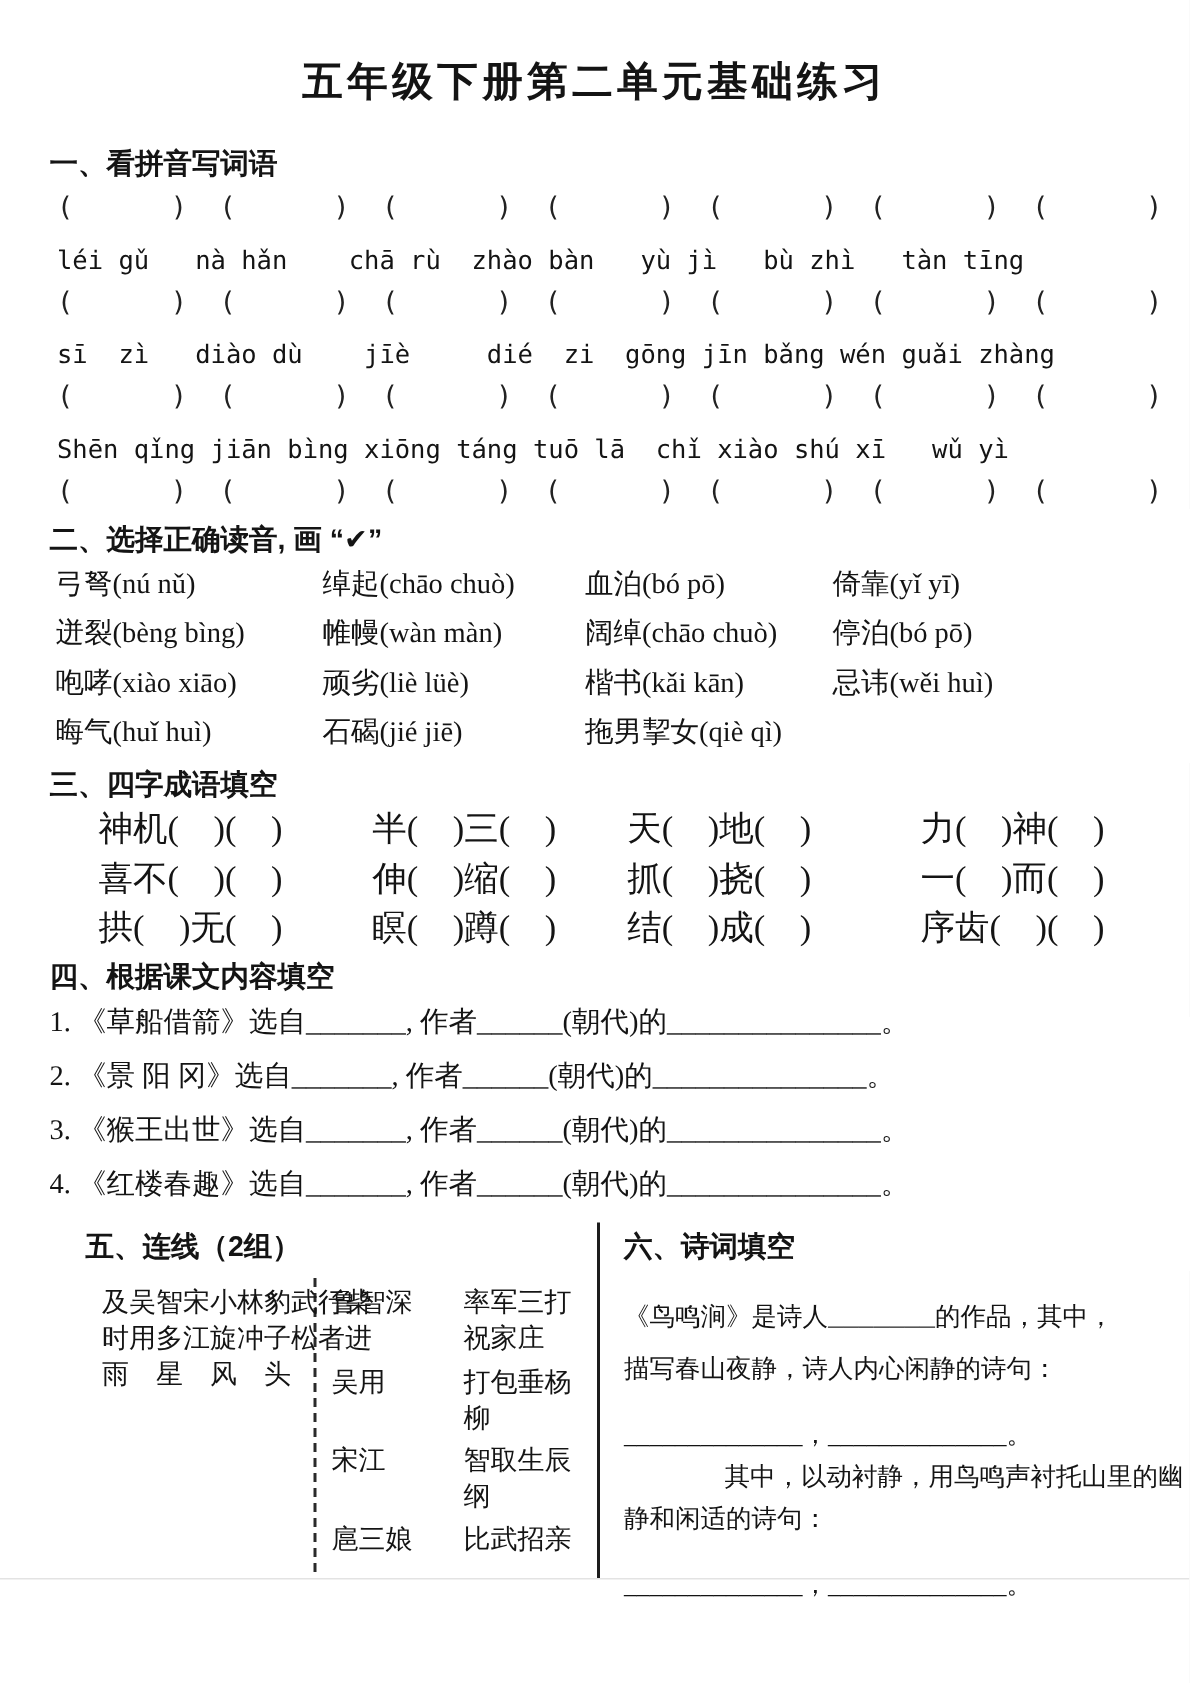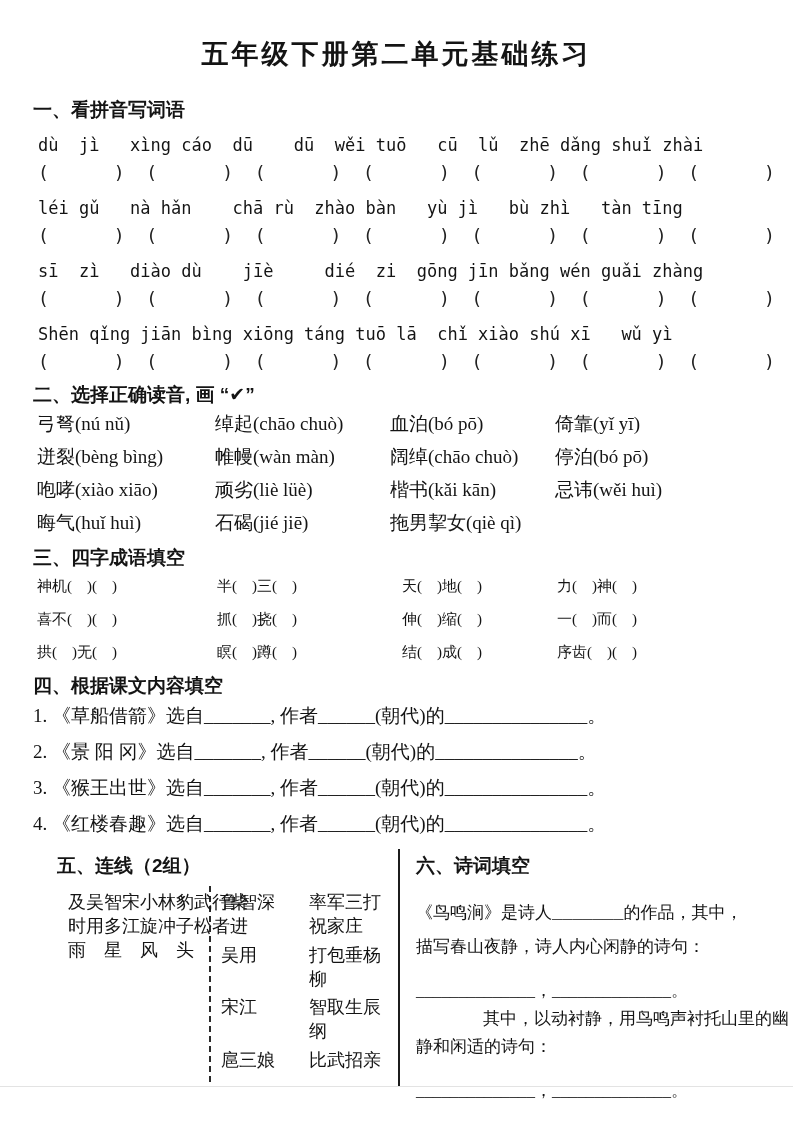--- a/index.html
+++ b/index.html
@@ -32,21 +32,21 @@
   #s2-heading{margin-top:9px;}
   .sec2-grid{
     display:grid;grid-template-columns:178px 175px 165px 1fr;
     margin-left:37px;font-size:19px;line-height:33px;white-space:pre;
   }
   .sec2-grid:first-of-type{margin-top:3px;}
   
   #s3-heading{margin-top:7px;}
   .sec3-grid{
     display:grid;grid-template-columns:180px 185px 155px 1fr;
-    margin-left:37px;font-size:15px;line-height:33px;white-space:pre;
+    margin-left:37px;font-size:23px;line-height:33px;white-space:pre;text-align:center;
   }
   
   #s4-heading{margin-top:5px;}
   .sec4-line{margin-left:33px;font-size:19px;line-height:36px;white-space:pre;}
   
   .bottom{
     display:flex;margin-top:7px;height:238px;
     border-bottom:1px solid #e3e3e3;box-sizing:border-box;
   }
   .left-cell{width:400px;border-right:2px solid #1c1c1c;box-sizing:border-box;padding-top:5px;padding-left:24px;}
@@ -75,21 +75,20 @@
 </style>
 </head>
 <body>
 
 <div class="page">
 
   <div class="title">五年级下册第二单元基础练习</div>
 
   <div class="sec-heading" id="s1-heading">一、看拼音写词语</div>
   <div class="pinyin-block">
-    <div class="pinyin-line">dù  jì   xìng cáo  dū    dū  wěi tuō   cū  lǔ  zhē dǎng shuǐ zhài</div>
     <div class="bracket-line">(      )  (      )  (      )  (      )  (      )  (      )  (      )</div>
     <div class="pinyin-line">léi gǔ   nà hǎn    chā rù  zhào bàn   yù jì   bù zhì   tàn tīng</div>
     <div class="bracket-line">(      )  (      )  (      )  (      )  (      )  (      )  (      )</div>
     <div class="pinyin-line">sī  zì   diào dù    jīè     dié  zi  gōng jīn bǎng wén guǎi zhàng</div>
     <div class="bracket-line">(      )  (      )  (      )  (      )  (      )  (      )  (      )</div>
     <div class="pinyin-line">Shēn qǐng jiān bìng xiōng táng tuō lā  chǐ xiào shú xī   wǔ yì</div>
     <div class="bracket-line">(      )  (      )  (      )  (      )  (      )  (      )  (      )</div>
   </div>
 
   <div class="sec-heading" id="s2-heading">二、选择正确读音, 画 “✔”</div>
@@ -120,22 +119,22 @@
 
   <div class="sec-heading" id="s3-heading">三、四字成语填空</div>
   <div class="sec3-grid">
     <span>神机(　)(　)</span>
     <span>半(　)三(　)</span>
     <span>天(　)地(　)</span>
     <span>力(　)神(　)</span>
   </div>
   <div class="sec3-grid">
     <span>喜不(　)(　)</span>
+    <span>伸(　)缩(　)</span>
     <span>抓(　)挠(　)</span>
-    <span>伸(　)缩(　)</span>
     <span>一(　)而(　)</span>
   </div>
   <div class="sec3-grid">
     <span>拱(　)无(　)</span>
     <span>瞑(　)蹲(　)</span>
     <span>结(　)成(　)</span>
     <span>序齿(　)(　)</span>
   </div>
 
   <div class="sec-heading" id="s4-heading">四、根据课文内容填空</div>

